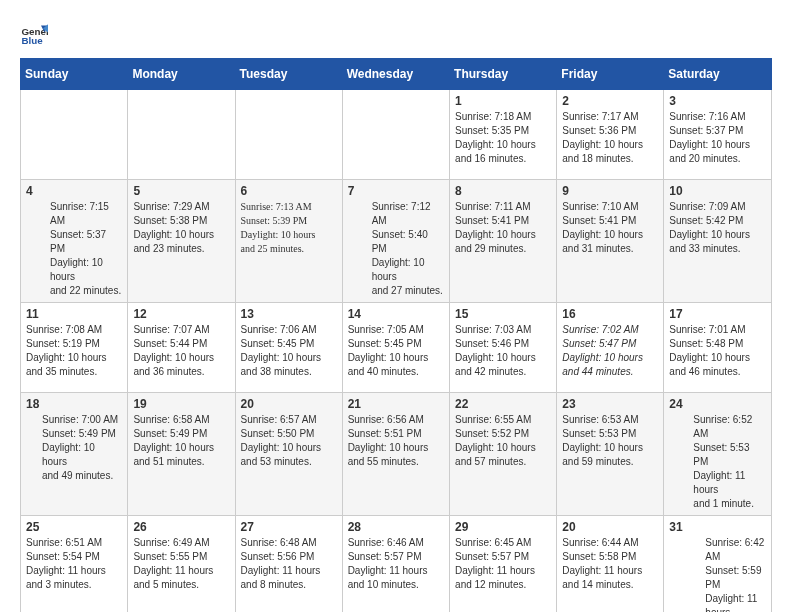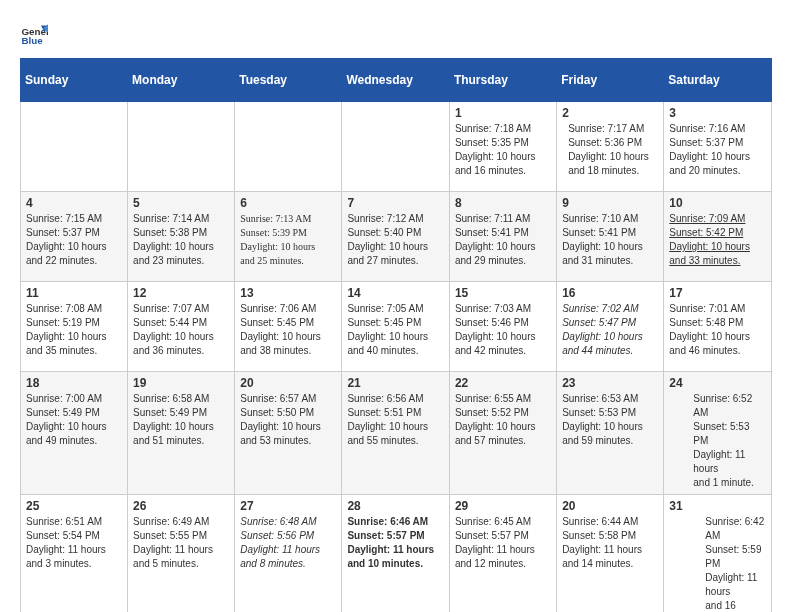--- a/index.html
+++ b/index.html
@@ -39,21 +39,21 @@
       font-weight: bold;
     }
     .calendar {
       width: 100%;
       border-collapse: collapse;
       font-size: 11px;
     }
     .calendar th {
       background: #2255a4;
       color: #fff;
-      padding: 14px 4px;
+      padding: 8px 4px;
       text-align: left;
       font-size: 12px;
       border: 1px solid #2255a4;
     }
     .calendar td {
       border: 1px solid #ccc;
       vertical-align: top;
       padding: 4px 5px;
       height: 90px;
       width: 108px;
@@ -119,79 +119,79 @@
         <td class="empty-cell"></td>
         <td>
           <div class="day-num">1</div>
           <div class="day-info" style="white-space: pre-line;">Sunrise: 7:18 AM
 Sunset: 5:35 PM
 Daylight: 10 hours
 and 16 minutes.</div>
         </td>
         <td>
           <div class="day-num">2</div>
-          <div class="day-info" style="white-space: pre-line; margin-left: 6px;">Sunrise: 7:17 AM
+          <div class="day-info" style="white-space: pre-line;">Sunrise: 7:17 AM
 Sunset: 5:36 PM
 Daylight: 10 hours
 and 18 minutes.</div>
         </td>
         <td>
           <div class="day-num">3</div>
           <div class="day-info" style="white-space: pre-line;">Sunrise: 7:16 AM
 Sunset: 5:37 PM
 Daylight: 10 hours
 and 20 minutes.</div>
         </td>
       </tr>
       <tr>
         <td>
           <div class="day-num">4</div>
-          <div class="day-info" style="white-space: pre-line;">Sunrise: 7:15 AM
+          <div class="day-info" style="white-space: pre-line; margin-left: 24px;">Sunrise: 7:15 AM
 Sunset: 5:37 PM
 Daylight: 10 hours
 and 22 minutes.</div>
         </td>
         <td>
           <div class="day-num">5</div>
-          <div class="day-info" style="white-space: pre-line;">Sunrise: 7:14 AM
+          <div class="day-info" style="white-space: pre-line;">Sunrise: 7:29 AM
 Sunset: 5:38 PM
 Daylight: 10 hours
 and 23 minutes.</div>
         </td>
         <td>
           <div class="day-num">6</div>
           <div class="day-info" style="white-space: pre-line; font-family: Liberation Serif, serif;">Sunrise: 7:13 AM
 Sunset: 5:39 PM
 Daylight: 10 hours
 and 25 minutes.</div>
         </td>
         <td>
           <div class="day-num">7</div>
-          <div class="day-info" style="white-space: pre-line;">Sunrise: 7:12 AM
+          <div class="day-info" style="white-space: pre-line; margin-left: 24px;">Sunrise: 7:12 AM
 Sunset: 5:40 PM
 Daylight: 10 hours
 and 27 minutes.</div>
         </td>
         <td>
           <div class="day-num">8</div>
           <div class="day-info" style="white-space: pre-line;">Sunrise: 7:11 AM
 Sunset: 5:41 PM
 Daylight: 10 hours
 and 29 minutes.</div>
         </td>
         <td>
           <div class="day-num">9</div>
           <div class="day-info" style="white-space: pre-line;">Sunrise: 7:10 AM
 Sunset: 5:41 PM
 Daylight: 10 hours
 and 31 minutes.</div>
         </td>
         <td>
           <div class="day-num">10</div>
-          <div class="day-info" style="white-space: pre-line; text-decoration: underline;">Sunrise: 7:09 AM
+          <div class="day-info" style="white-space: pre-line;">Sunrise: 7:09 AM
 Sunset: 5:42 PM
 Daylight: 10 hours
 and 33 minutes.</div>
         </td>
       </tr>
       <tr>
         <td>
           <div class="day-num">11</div>
           <div class="day-info" style="white-space: pre-line;">Sunrise: 7:08 AM
 Sunset: 5:19 PM
@@ -237,21 +237,21 @@
           <div class="day-num">17</div>
           <div class="day-info" style="white-space: pre-line;">Sunrise: 7:01 AM
 Sunset: 5:48 PM
 Daylight: 10 hours
 and 46 minutes.</div>
         </td>
       </tr>
       <tr>
         <td>
           <div class="day-num">18</div>
-          <div class="day-info" style="white-space: pre-line;">Sunrise: 7:00 AM
+          <div class="day-info" style="white-space: pre-line; margin-left: 16px;">Sunrise: 7:00 AM
 Sunset: 5:49 PM
 Daylight: 10 hours
 and 49 minutes.</div>
         </td>
         <td>
           <div class="day-num">19</div>
           <div class="day-info" style="white-space: pre-line;">Sunrise: 6:58 AM
 Sunset: 5:49 PM
 Daylight: 10 hours
 and 51 minutes.</div>
@@ -302,28 +302,28 @@
         </td>
         <td>
           <div class="day-num">26</div>
           <div class="day-info" style="white-space: pre-line;">Sunrise: 6:49 AM
 Sunset: 5:55 PM
 Daylight: 11 hours
 and 5 minutes.</div>
         </td>
         <td>
           <div class="day-num">27</div>
-          <div class="day-info" style="white-space: pre-line; font-style: italic;">Sunrise: 6:48 AM
+          <div class="day-info" style="white-space: pre-line;">Sunrise: 6:48 AM
 Sunset: 5:56 PM
 Daylight: 11 hours
 and 8 minutes.</div>
         </td>
         <td>
           <div class="day-num">28</div>
-          <div class="day-info" style="white-space: pre-line; font-weight: bold;">Sunrise: 6:46 AM
+          <div class="day-info" style="white-space: pre-line;">Sunrise: 6:46 AM
 Sunset: 5:57 PM
 Daylight: 11 hours
 and 10 minutes.</div>
         </td>
         <td>
           <div class="day-num">29</div>
           <div class="day-info" style="white-space: pre-line;">Sunrise: 6:45 AM
 Sunset: 5:57 PM
 Daylight: 11 hours
 and 12 minutes.</div>

